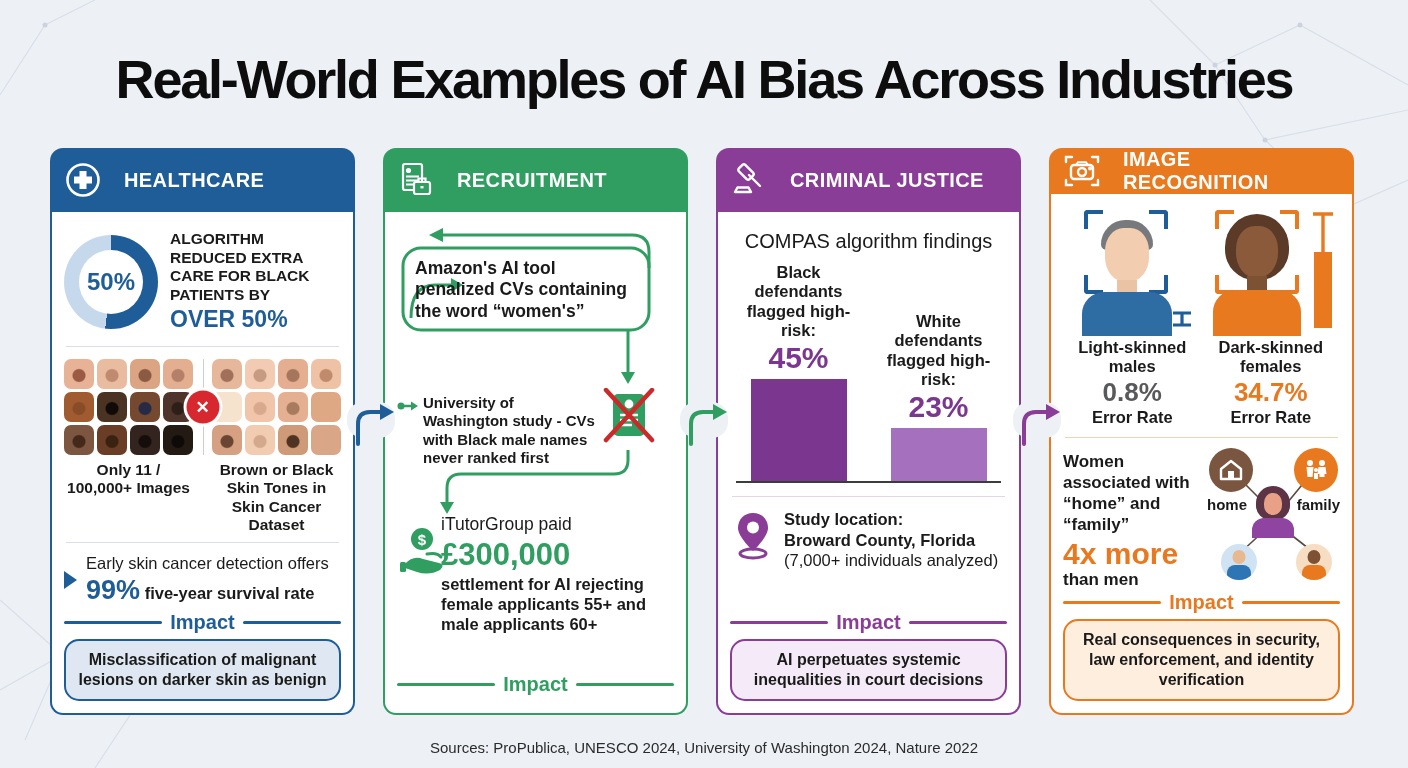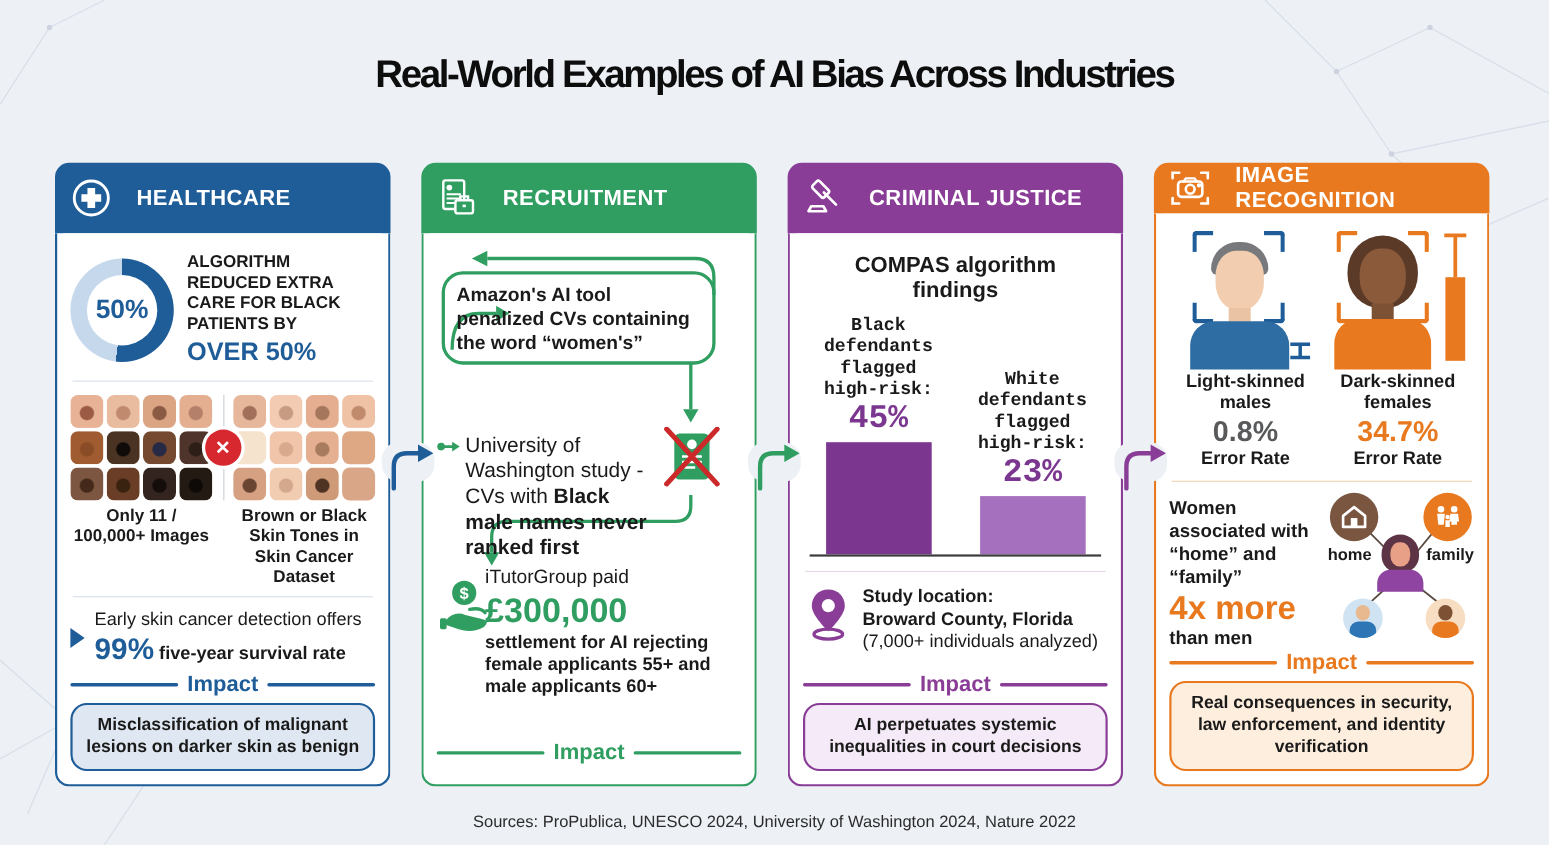--- a/index.html
+++ b/index.html
@@ -1,19 +1,19 @@
 <!DOCTYPE html>
 <html><head>
 <meta charset="utf-8">
 <style>
   * { margin:0; padding:0; box-sizing:border-box; }
   html,body { width:1408px; height:768px; }
   body { font-family:"Liberation Sans", sans-serif; background:#edf1f6; position:relative; overflow:hidden; color:#1a1a1a; }
   .mesh { position:absolute; inset:0; z-index:0; }
-  .page-title { position:absolute; top:48px; left:0; width:100%; text-align:center; font-size:35px; font-weight:bold; letter-spacing:-2.2px; color:#0d0d0d; z-index:2; }
+  .page-title { position:absolute; top:48px; left:0; width:100%; text-align:center; font-size:54px; font-weight:bold; letter-spacing:-2.2px; color:#0d0d0d; z-index:2; }
   .cols { position:absolute; top:148px; left:50px; display:flex; gap:28px; z-index:2; }
   .card { width:305px; height:567px; display:flex; flex-direction:column; position:relative; }
   .card-header { height:64px; background:var(--accent); border-radius:13px 13px 0 0; display:flex; align-items:center; gap:21px; padding:0 12px 0 13px; }
   .hd-icon { width:40px; height:40px; flex:0 0 auto; }
   .hd-label { color:#fff; font-weight:bold; font-size:20px; letter-spacing:.4px; }
   .card-body { flex:1; background:#fff; border:2.5px solid var(--accent); border-top:none; border-radius:0 0 13px 13px; padding:10px 12px 12px; display:flex; flex-direction:column; position:relative; }
   .divider { height:1px; background:#d8dfe8; margin:8px 2px; }
   
   .impact { margin-top:auto; }
   .impact-head { display:flex; align-items:center; gap:8px; margin-bottom:5px; }
@@ -38,31 +38,31 @@
   .survival { display:flex; align-items:center; gap:9px; padding:2px 0; }
   .tri { width:0; height:0; border-left:13px solid var(--accent); border-top:9px solid transparent; border-bottom:9px solid transparent; flex:0 0 auto; }
   .survival-text { font-size:16.5px; line-height:1.25; }
   .survival-text b.big { color:var(--accent); font-size:27px; }
   
   .flow { position:relative; flex:1; }
   .flow-svg { position:absolute; inset:0; }
   .amazon-text { position:absolute; left:18px; top:34px; width:222px; height:68px; display:flex; align-items:center; justify-content:center; text-align:left; font-weight:bold; font-size:17.5px; line-height:1.22; }
   .uw-row { position:absolute; left:0; top:172px; width:100%; }
   .uw-bullet { position:absolute; left:0; top:6px; }
-  .uw-text { position:absolute; left:26px; top:0; width:172px; font-size:19px; line-height:1.22; }
+  .uw-text { position:absolute; left:26px; top:0; width:172px; font-size:15px; line-height:1.22;font-weight:bold; }
   .cvx { position:absolute; right:18px; top:-6px; }
   .settle { position:absolute; left:0; top:292px; width:100%; }
   .coin-hand { position:absolute; left:2px; top:12px; }
   .settle-text { margin-left:44px; width:217px; line-height:1.2; }
   .settle-intro { font-size:17.5px; }
   .settle-amount { color:var(--accent); font-weight:bold; font-size:31px; margin:1px 0; }
   .settle-detail { font-weight:600; font-size:16.5px; line-height:1.22; }
   
-  .cj-heading { text-align:center; font-weight:bold; font-size:20px; margin:8px 12px 10px; }
-  .cj-chart { display:flex; justify-content:center; align-items:flex-end; gap:22px;font-family:Liberation Mono, monospace; }
+  .cj-heading { text-align:center; font-weight:normal; font-size:20px; margin:8px 12px 10px; }
+  .cj-chart { display:flex; justify-content:center; align-items:flex-end; gap:22px; }
   .cj-group { display:flex; flex-direction:column; align-items:center; width:118px; }
   .cj-label { text-align:center; font-weight:600; font-size:16.5px; line-height:1.18; }
   .cj-pct { color:var(--bar-dark); font-weight:bold; font-size:30px; margin:0 0 4px; }
   .cj-bar { width:96px; }
   .cj-base { height:2px; background:#3c3c3c; margin:0 6px; }
   .cj-divider { height:1px; background:#e4d6ea; margin:13px 2px 12px; }
   .loc-row { display:flex; gap:10px; align-items:flex-start; padding:0 2px; }
   .loc-text { font-size:16.5px; line-height:1.25; }
   
   .faces-row { display:flex; justify-content:space-around; padding-top:6px; }

